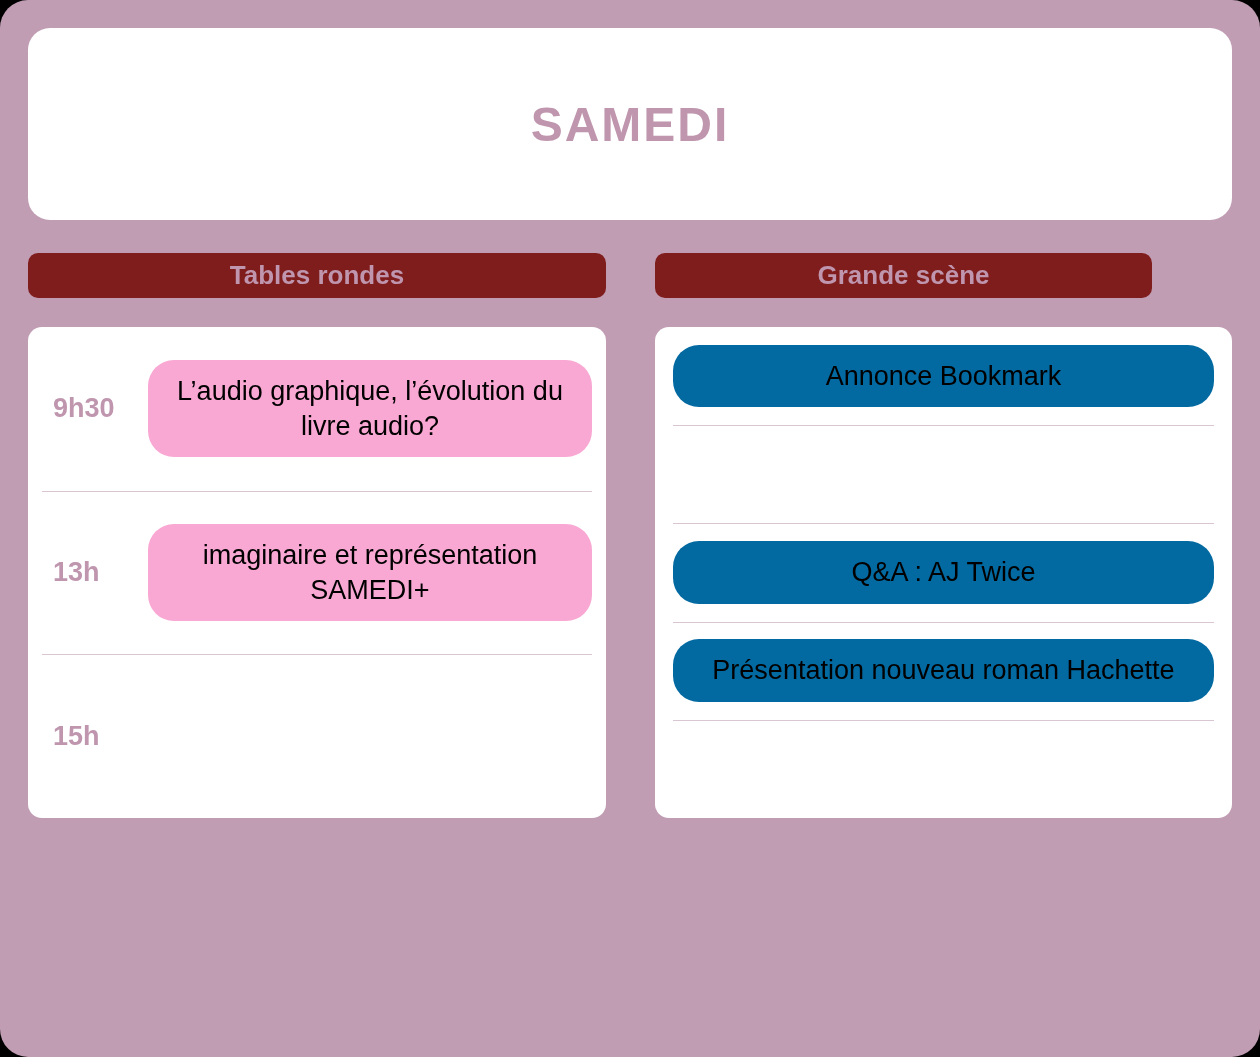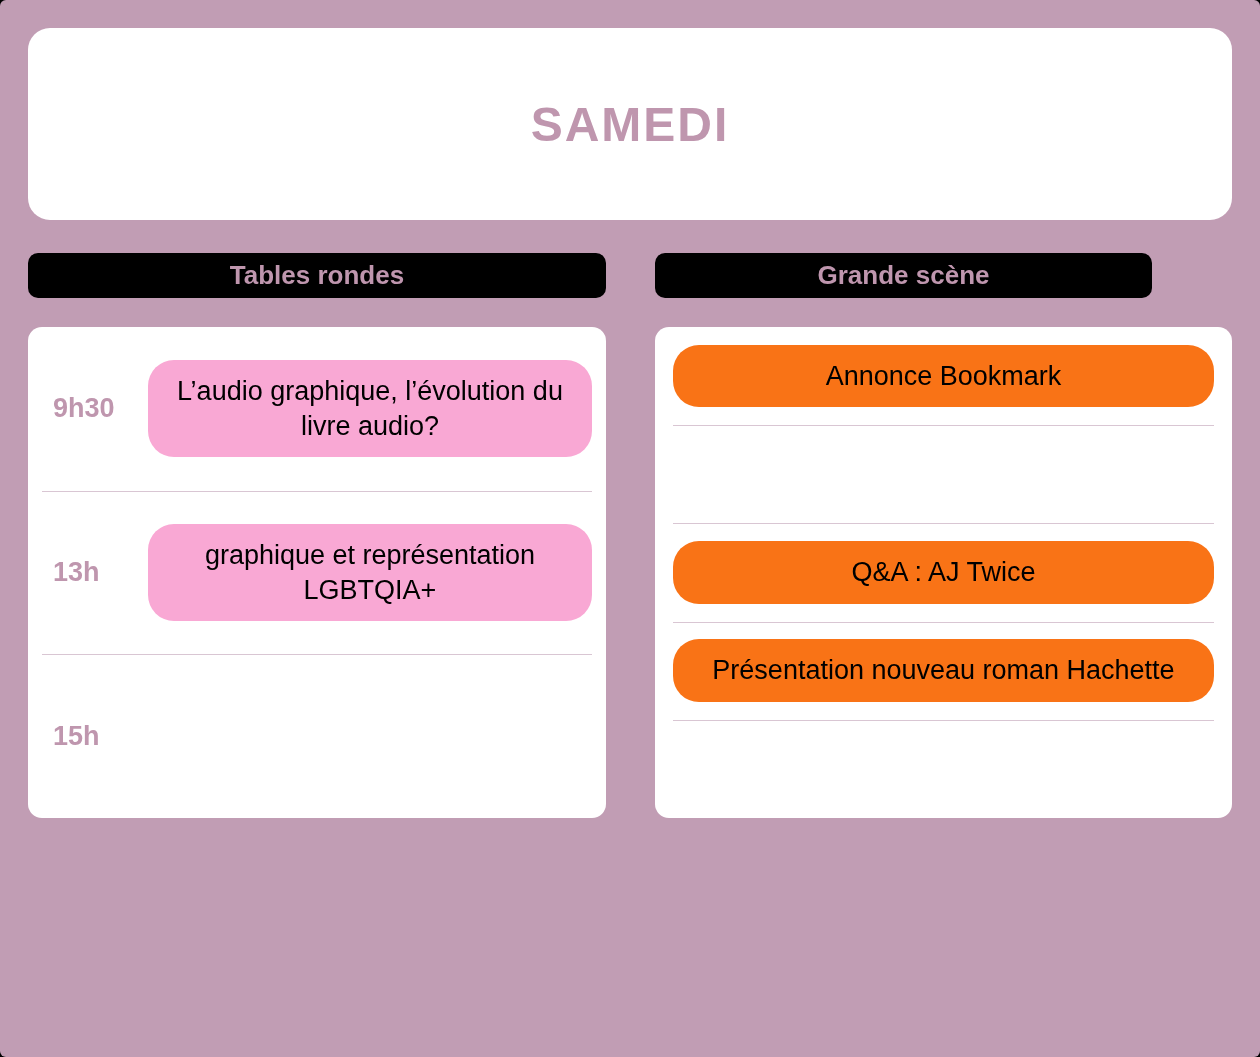--- a/index.html
+++ b/index.html
@@ -14,21 +14,21 @@
     font-family: "Liberation Sans", sans-serif;
   }
 
   .canvas {
     position: absolute;
     left: 0;
     top: 0;
     width: 1260px;
     height: 1057px;
     background: #c19db4;
-    border-radius: 6px;
+    border-radius: 28px;
     box-sizing: border-box;
     padding: 28px;
   }
 
   
   .title-card {
     position: absolute;
     left: 28px;
     top: 28px;
     width: 1204px;
@@ -45,21 +45,21 @@
     letter-spacing: 2px;
     color: #bf96ae;
     text-transform: uppercase;
   }
 
   
   .col-header {
     position: absolute;
     top: 253px;
     height: 45px;
-    background: #000000;
+    background: #7f1d1d;
     border-radius: 10px;
     display: flex;
     align-items: center;
     justify-content: center;
   }
   .col-header.left  { left: 28px;  width: 578px; }
   .col-header.right { left: 655px; width: 497px; }
   .col-header-text {
     font-size: 26px;
     font-weight: 600;
@@ -120,21 +120,21 @@
   .pill {
     border-radius: 26px;
     padding: 14px 24px;
     font-size: 27px;
     line-height: 1.28;
     color: #000000;
     text-align: center;
     box-sizing: border-box;
   }
   .pill.green { background: #f9a8d4; width: 100%; }
-  .pill.blue  { background: #f97316; width: 100%; }
+  .pill.blue  { background: #0369a1; width: 100%; }
 
   .row.right-row {
     padding: 0 18px;
   }
   .row.right-row + .row.right-row::before {
     left: 18px;
     right: 18px;
   }
 </style>
 </head>
@@ -159,21 +159,21 @@
       <div class="time">9h30</div>
       <div class="slot">
         <div class="pill green">L’audio graphique, l’évolution du livre audio?</div>
       </div>
     </div>
 
 
     <div class="row">
       <div class="time">13h</div>
       <div class="slot">
-        <div class="pill green">graphique et représentation LGBTQIA+</div>
+        <div class="pill green">imaginaire et représentation SAMEDI+</div>
       </div>
     </div>
 
     <div class="row">
       <div class="time">15h</div>
       <div class="slot"></div>
     </div>
 
 
   </div>

